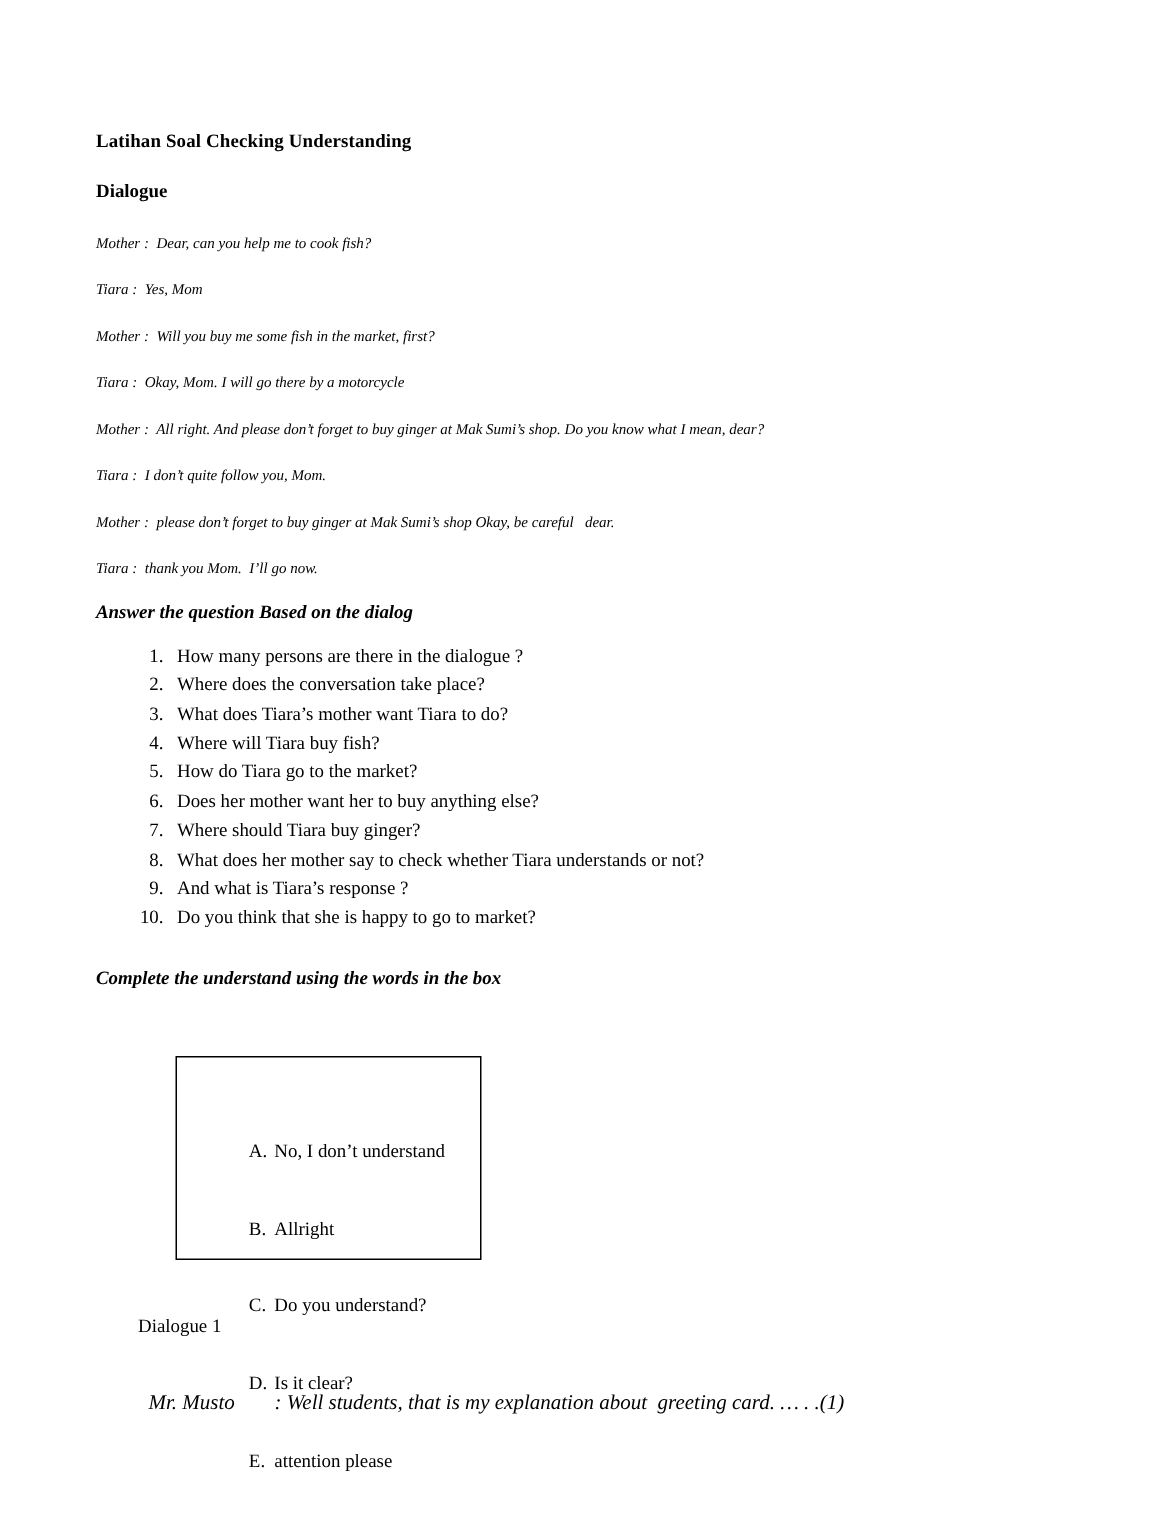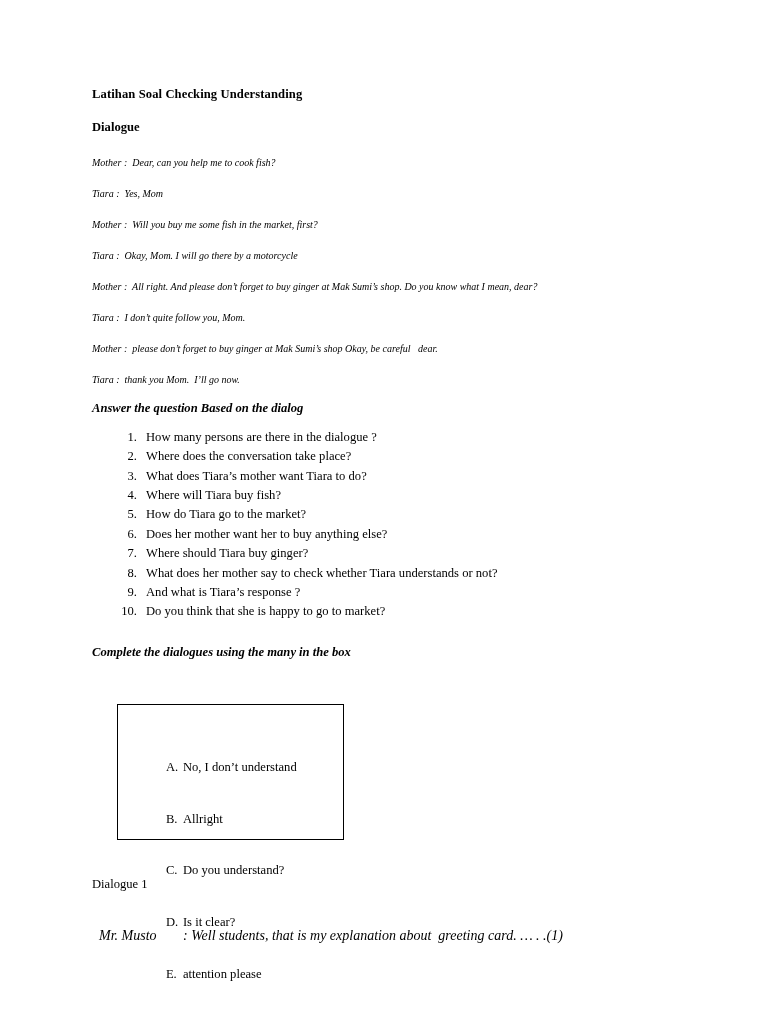--- a/index.html
+++ b/index.html
@@ -18,21 +18,21 @@
     -webkit-font-smoothing: antialiased;
   }
   .page {
     position: absolute;
     left: 0;
     top: 0;
     width: 768px;
     height: 1024px;
     background: #ffffff;
     box-sizing: border-box;
-    padding: 88px 92px 0 92px;
+    padding: 88px 92px 0 64px;
   }
   .doc-title {
     font-family: "Liberation Serif", "DejaVu Serif", serif;
     font-weight: bold;
     font-size: 12.6px;
     line-height: 1;
     margin: 0 0 20px 0;
     letter-spacing: 0.1px;
   }
   .section-heading-bold {
@@ -91,21 +91,21 @@
     font-weight: bold;
     font-style: italic;
     font-size: 12.6px;
     line-height: 1;
     margin: 24px 0 0 0;
   }
   .option-box {
     position: absolute;
     left: 117px;
     top: 704px;
-    width: 227px;
+    width: 204px;
     height: 136px;
     border: 1.4px solid #000000;
     box-sizing: border-box;
     background: #ffffff;
   }
   .option-list {
     list-style: none;
     margin: 0;
     padding: 37px 0 0 29px;
   }
@@ -198,21 +198,21 @@
     <li>
       <span class="qnum">9.</span>
       <span class="qtext">And what is Tiara’s response ?</span>
     </li>
     <li>
       <span class="qnum">10.</span>
       <span class="qtext">Do you think that she is happy to go to market?</span>
     </li>
   </ol>
 
-  <div class="heading-box-intro">Complete the dialogues using the many in the box</div>
+  <div class="heading-box-intro">Complete the understand using the words in the box</div>
 
 </div>
 
 <div class="option-box">
   <ul class="option-list">
     <li>
       <span class="opt-letter">A.</span><span>No, I don’t understand</span>
     </li>
     <li>
       <span class="opt-letter">B.</span><span>Allright</span>

